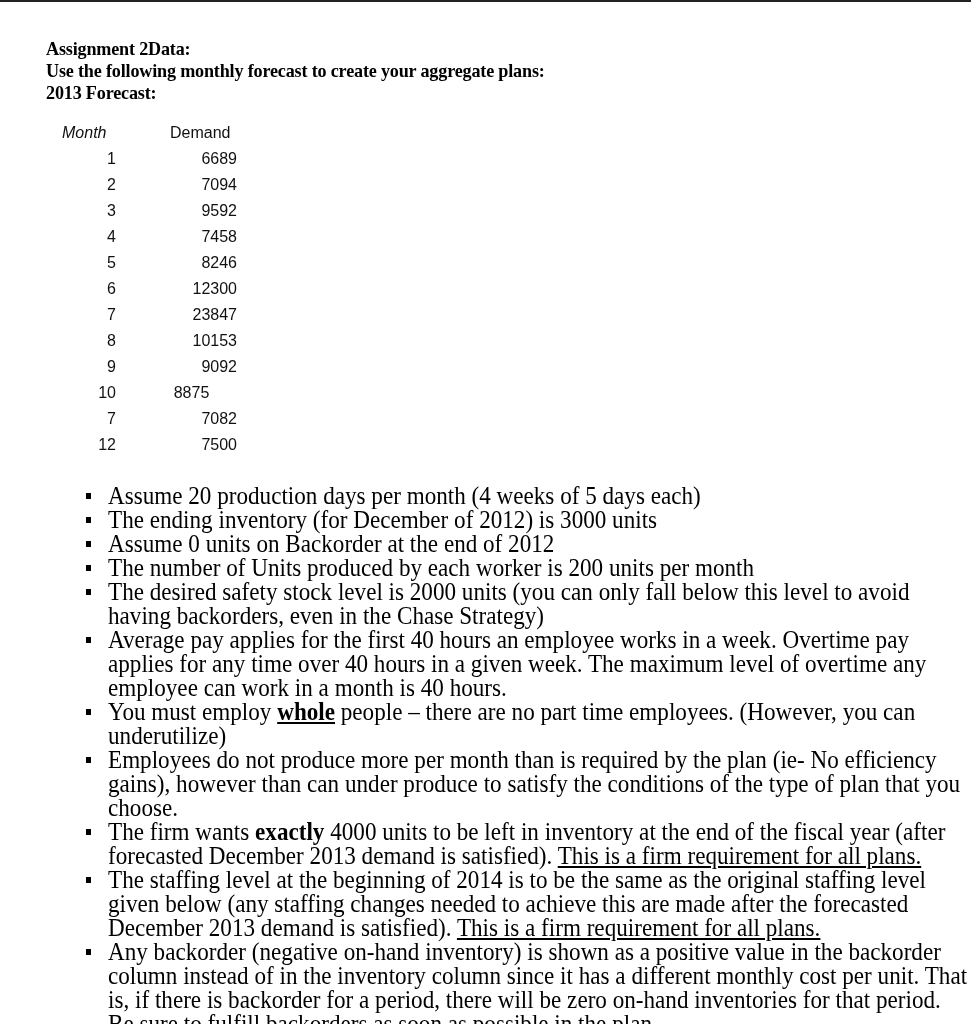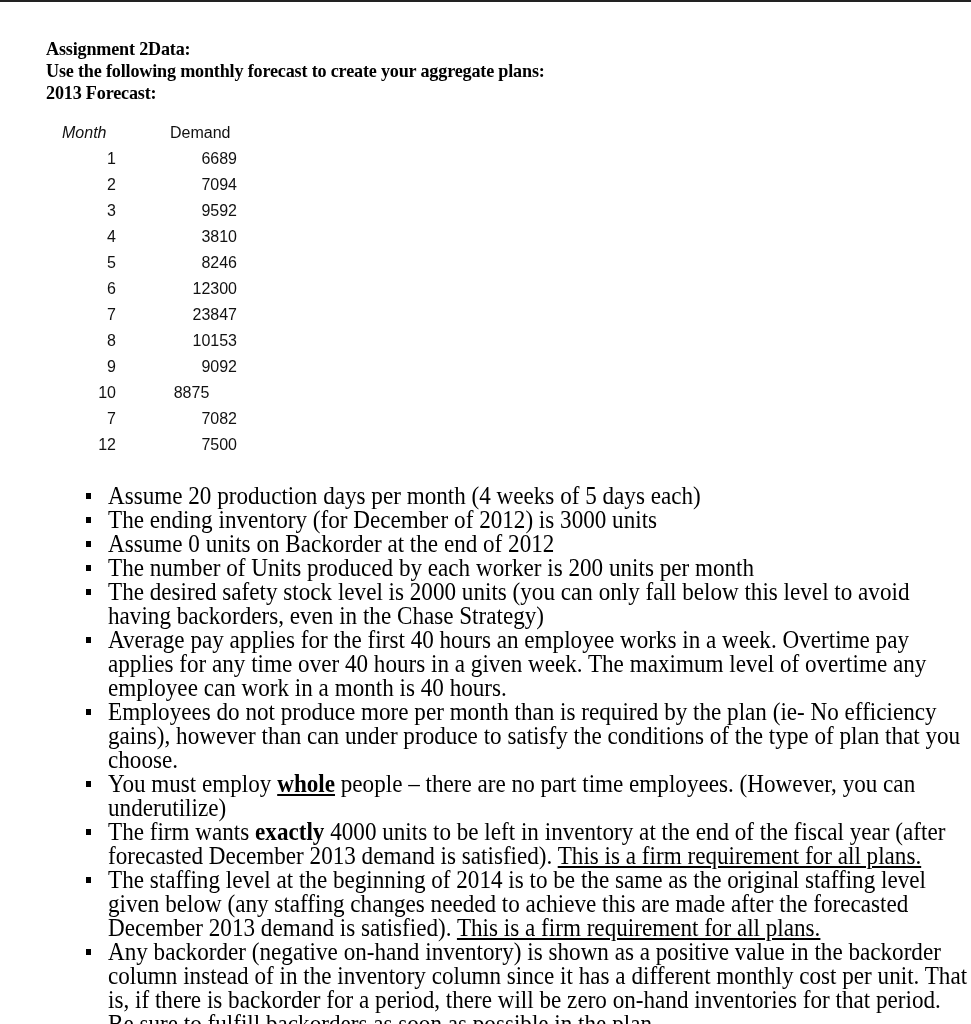--- a/index.html
+++ b/index.html
@@ -115,21 +115,21 @@
     <div class="trow">
       <span class="cell-month">2</span>
       <span class="cell-demand">7094</span>
     </div>
     <div class="trow">
       <span class="cell-month">3</span>
       <span class="cell-demand">9592</span>
     </div>
     <div class="trow">
       <span class="cell-month">4</span>
-      <span class="cell-demand">3810</span>
+      <span class="cell-demand">7458</span>
     </div>
     <div class="trow">
       <span class="cell-month">5</span>
       <span class="cell-demand">8246</span>
     </div>
     <div class="trow">
       <span class="cell-month">6</span>
       <span class="cell-demand">12300</span>
     </div>
     <div class="trow">
@@ -178,25 +178,25 @@
     <li>
       <span class="sq"></span>
       <span class="btxt">The desired safety stock level is 2000 units (you can only fall below this level to avoid having backorders, even in the Chase Strategy)</span>
     </li>
     <li>
       <span class="sq"></span>
       <span class="btxt">Average pay applies for the first 40 hours an employee works in a week. Overtime pay applies for any time over 40 hours in a given week. The maximum level of overtime any employee can work in a month is 40 hours.</span>
     </li>
     <li>
       <span class="sq"></span>
+      <span class="btxt"><span>You must employ </span><span class="b u">whole</span><span> people – there are no part time employees.  (However, you can underutilize)</span></span>
+    </li>
+    <li>
+      <span class="sq"></span>
       <span class="btxt">Employees do not produce more per month than is required by the plan (ie- No efficiency gains), however than can under produce to satisfy the conditions of the type of plan that you choose.</span>
-    </li>
-    <li>
-      <span class="sq"></span>
-      <span class="btxt"><span>You must employ </span><span class="b u">whole</span><span> people – there are no part time employees.  (However, you can underutilize)</span></span>
     </li>
     <li>
       <span class="sq"></span>
       <span class="btxt"><span>The firm wants </span><span class="b">exactly</span><span> 4000 units to be left in inventory at the end of the fiscal year (after forecasted December 2013 demand is satisfied).  </span><span class="u">This is a firm requirement for all plans.</span></span>
     </li>
     <li>
       <span class="sq"></span>
       <span class="btxt"><span>The staffing level at the beginning of 2014 is to be the same as the original staffing level given below (any staffing changes needed to achieve this are made after the forecasted December 2013 demand is satisfied).  </span><span class="u">This is a firm requirement for all plans.</span></span>
     </li>
     <li>

